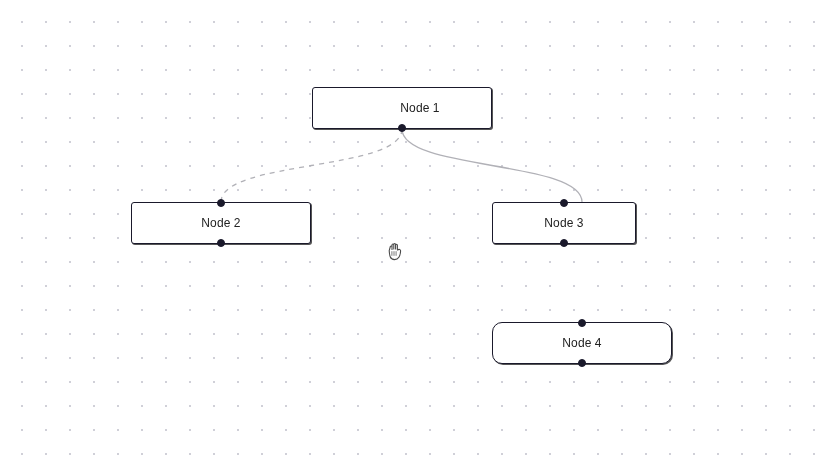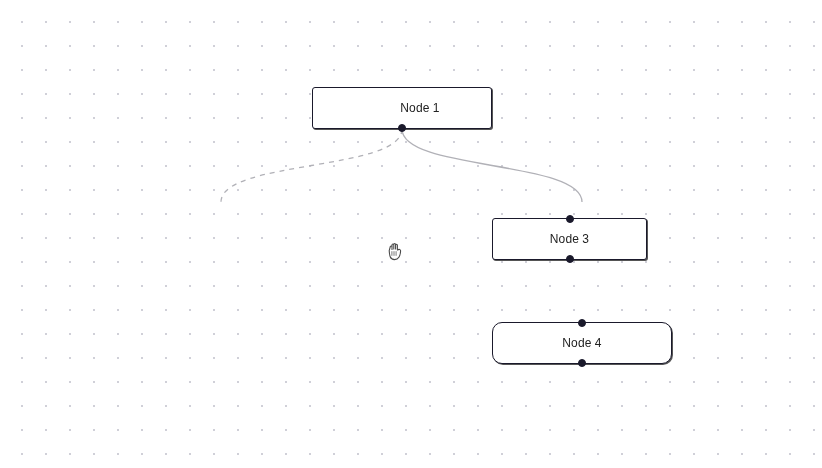--- a/index.html
+++ b/index.html
@@ -92,22 +92,27 @@
   <svg id="edge-layer" viewBox="0 0 822 468" xmlns="http://www.w3.org/2000/svg">
     <path fill="none" stroke="#b1b1b7" stroke-width="1.3" stroke-dasharray="5 5" d="M 402 129 C 402 171, 221 160, 221 202"></path>
     <path fill="none" stroke="#b1b1b7" stroke-width="1.3" d="M 402 129 C 402 171, 582 160, 582 202"></path>
   </svg>
 
   <div class="rf-node" style="left: 312px; top: 87px; width: 180px; height: 42px; padding-left: 36px;">
     <span class="rf-node-label">Node 1</span>
     <span class="rf-handle bottom"></span>
   </div>
 
+  <div class="rf-node" style="left: 131px; top: 202px; width: 180px; height: 42px;">
+    <span class="rf-node-label">Node 2</span>
+    <span class="rf-handle top"></span>
+    <span class="rf-handle bottom"></span>
+  </div>
 
-  <div class="rf-node" style="left: 492px; top: 218px; width: 155px; height: 42px;">
+  <div class="rf-node" style="left: 492px; top: 202px; width: 144px; height: 42px;">
     <span class="rf-node-label">Node 3</span>
     <span class="rf-handle top"></span>
     <span class="rf-handle bottom"></span>
   </div>
 
   <div class="rf-node" style="left: 492px; top: 322px; width: 180px; height: 42px; border-radius: 10px;">
     <span class="rf-node-label">Node 4</span>
     <span class="rf-handle top"></span>
     <span class="rf-handle bottom"></span>
   </div>

